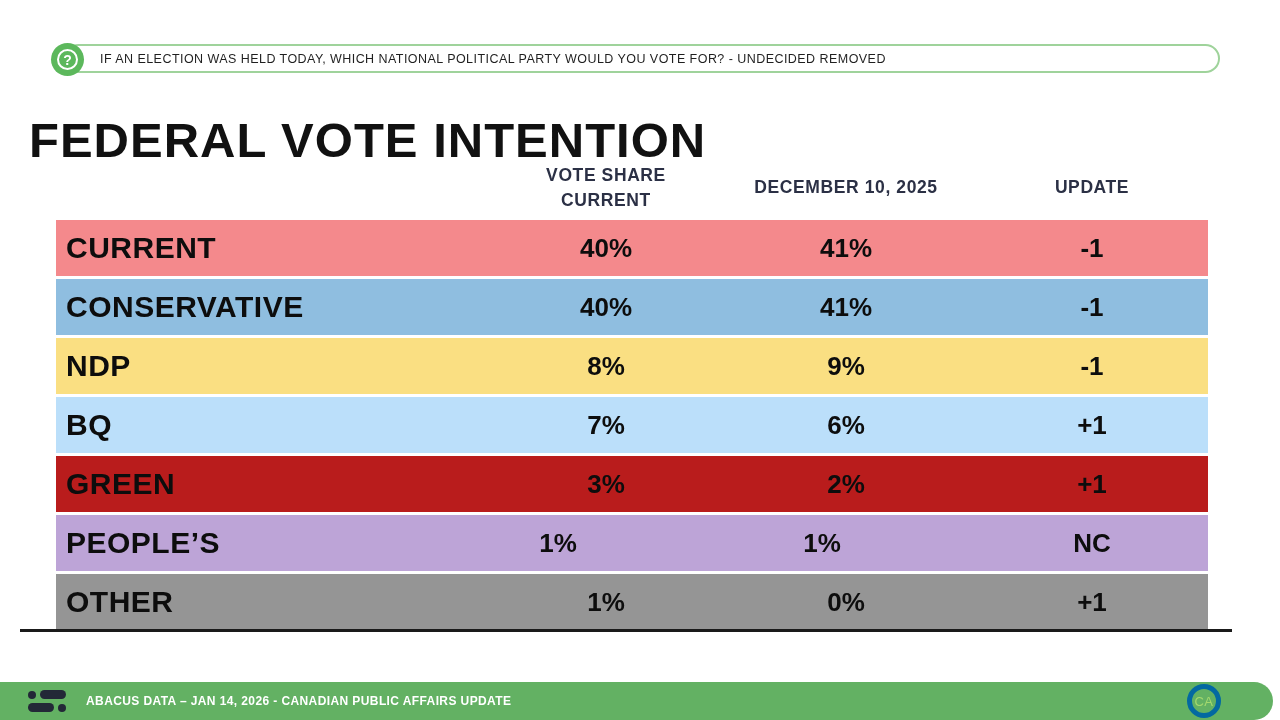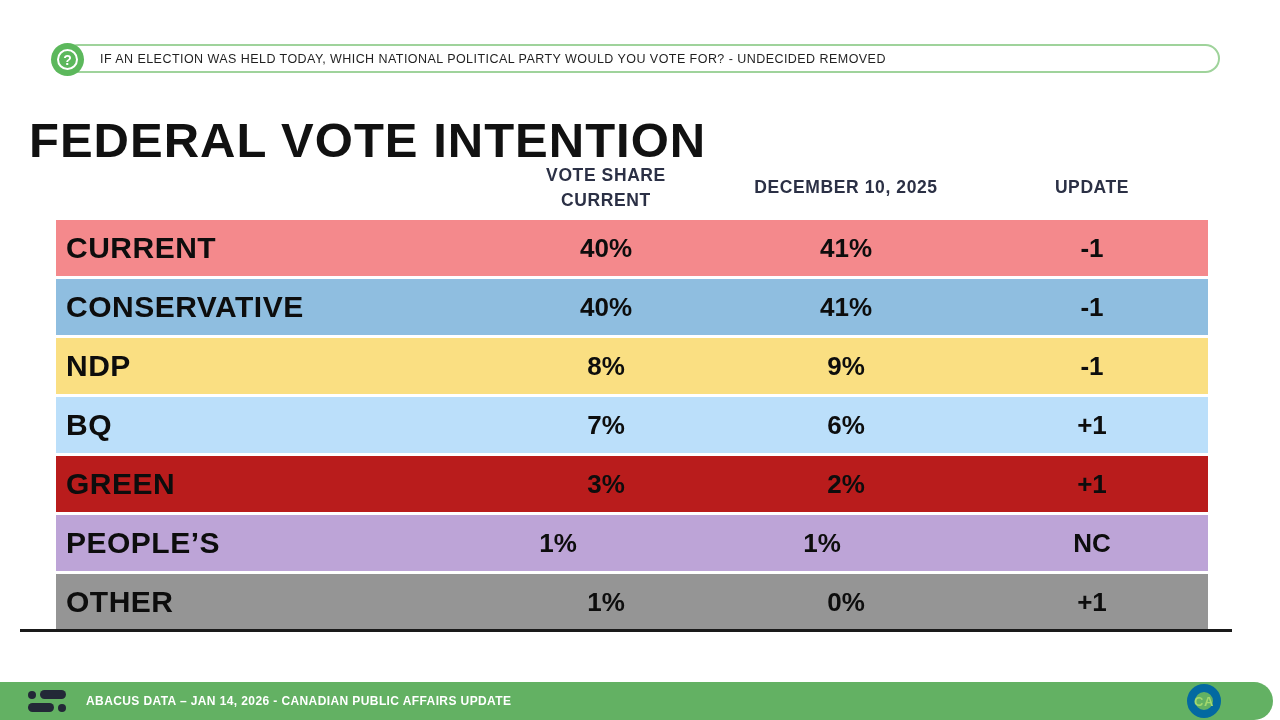--- a/index.html
+++ b/index.html
@@ -132,27 +132,27 @@
     font-size: 12px;
     font-weight: 600;
     letter-spacing: 0.4px;
     color: #ffffff;
     text-align: right;
   }
   .ca-badge {
     position: absolute;
     right: 52px; top: 2px;
     width: 34px; height: 34px;
-    border: 8px solid #0369a1;
+    border: 5px solid #0369a1;
     border-radius: 50%;
     display: flex;
     align-items: center;
     justify-content: center;
     font-size: 13px;
-    font-weight: 700;
+    font-weight: 400;
     color: #a4d86e;
     letter-spacing: 0.5px;
     text-align: center;
   }
 </style>
 </head>
 <body>
 
 <div class="question-banner">
   <div class="q-icon">

